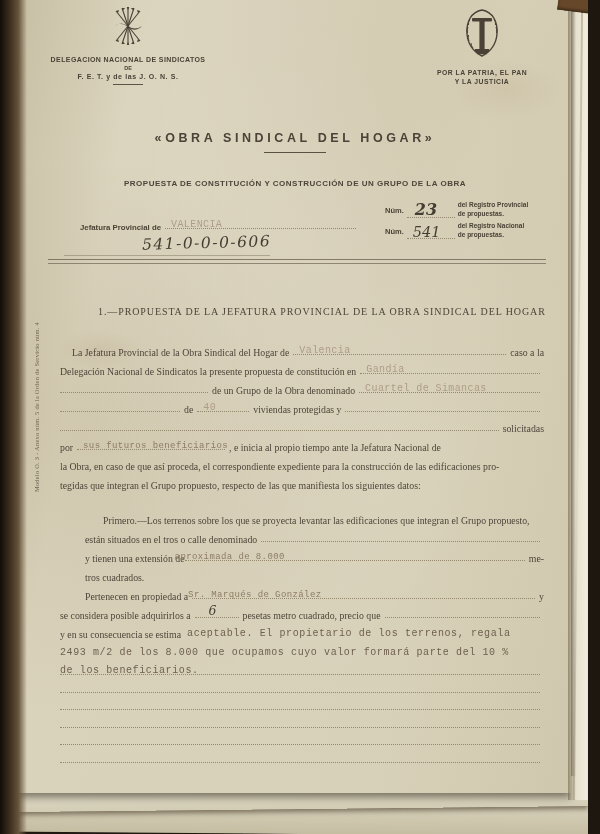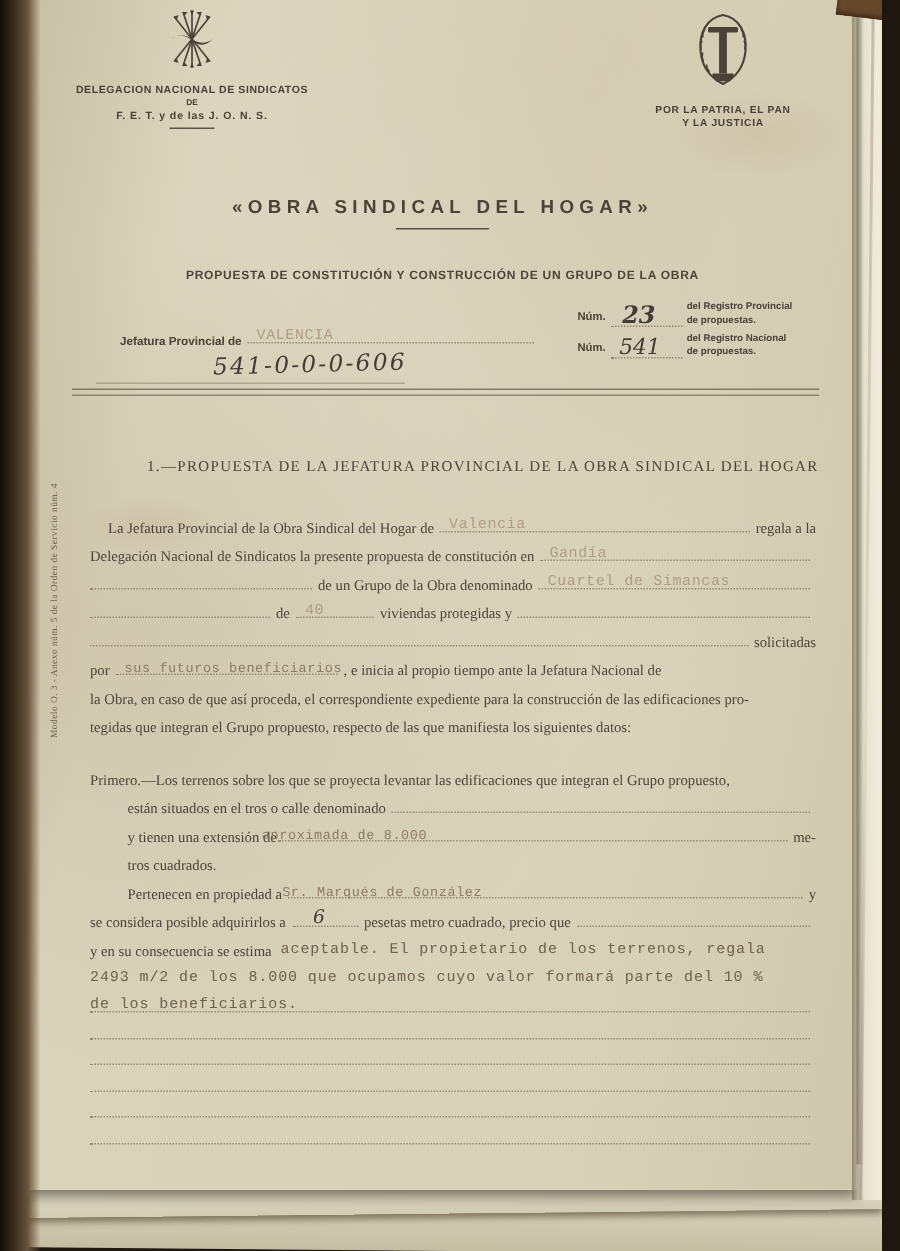--- a/index.html
+++ b/index.html
@@ -72,21 +72,21 @@
   .reg-desc { font-family:"Liberation Sans",sans-serif; font-weight:bold; font-size:6.5px; line-height:8.5px; color:#4a4236; width:86px; }
   .dbl-rule { position:absolute; left:48px; top:259px; width:498px; height:3px;
     border-top:1.5px solid #6e6454; border-bottom:1px solid #7d7362; opacity:.8; }
   
   .sec-heading { position:absolute; left:84px; top:306px; width:470px;
     font-size:10px; letter-spacing:.9px; color:#4d4438;margin-left:14px; }
   
   .body-block { position:absolute; left:60px; top:339px; width:484px;
     font-size:9.8px; color:#4d4539; }
   .bline { display:flex; align-items:flex-end; height:19px; }
-  .bline.gap { margin-top:16px; }
+  .bline.gap { margin-top:16px;margin-left:43px; }
   .bline.short { height:17.5px; }
   .pr { white-space:pre; }
   .ind1 { padding-left:12px; }
   .ind2 { padding-left:25px; }
   .fill { flex:1; border-bottom:1px dotted #94896f; margin:0 4px 3px 4px; position:relative; }
   .fill.w120 { flex:0 0 120px; }
   .fill.w150 { flex:0 0 148px; }
   .fill.w55  { flex:0 0 52px; }
   .fill.w48  { flex:0 0 44px; }
   .fill.noleft { margin-left:0; }
@@ -223,21 +223,21 @@
 
   <div class="sec-heading">1.—PROPUESTA DE LA JEFATURA PROVINCIAL DE LA OBRA SINDICAL DEL HOGAR</div>
 
   <div class="body-block">
 
     <div class="bline">
       <span class="pr ind1">La Jefatura Provincial de la Obra Sindical del Hogar de</span>
       <span class="fill">
           <span class="typed t-faint">Valencia</span>
         </span>
-      <span class="pr">regala a la</span>
+      <span class="pr">caso a la</span>
     </div>
 
     <div class="bline">
       <span class="pr">Delegación Nacional de Sindicatos la presente propuesta de constitución en</span>
       <span class="fill">
           <span class="typed t-faint">Gandía</span>
         </span>
     </div>
 
     <div class="bline">

